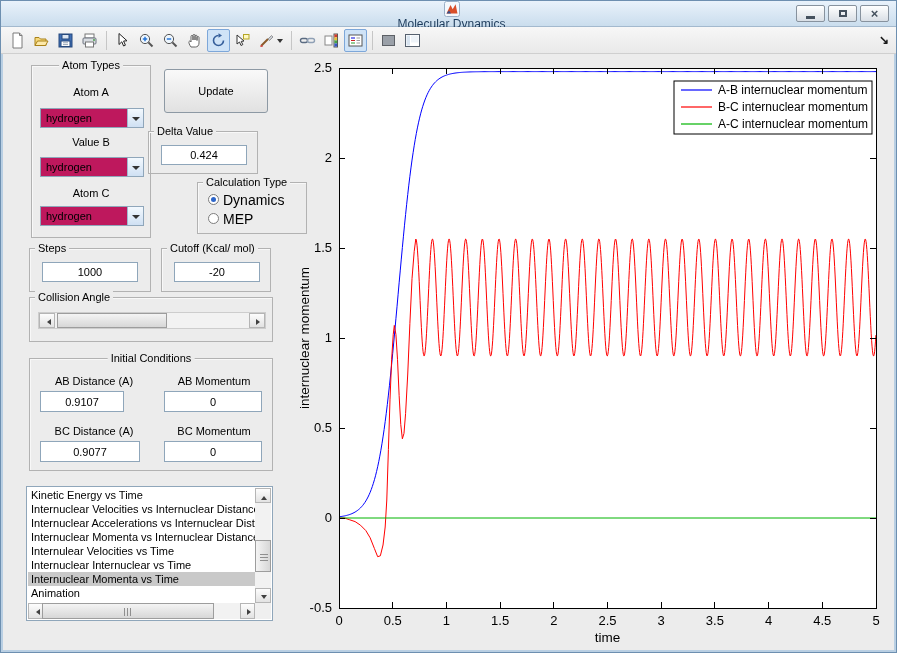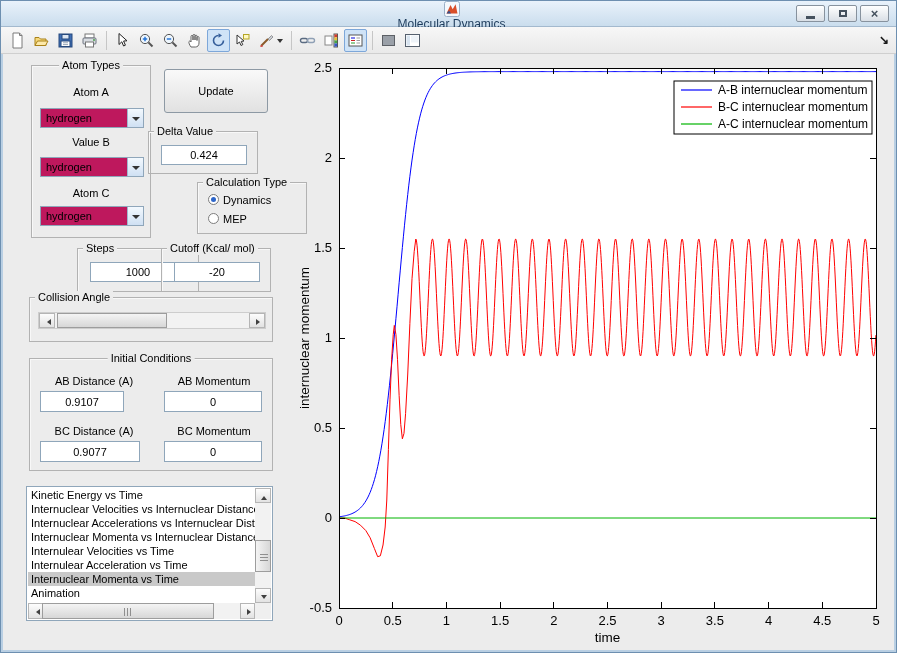--- a/index.html
+++ b/index.html
@@ -70,21 +70,21 @@
   .combo .val { position:absolute; left:5px; top:3px; font-size:11px; white-space:nowrap; }
   .combo .cbtn {
     position:absolute; right:0; top:0; bottom:0; width:16px;
     background:linear-gradient(#f3f9fe,#cfe0f3); border-left:1px solid #a0b8cf;
   }
   .combo .cbtn::after {
     content:""; position:absolute; left:4px; top:8px;
     border:4px solid transparent; border-top:4px solid #333; border-bottom:none;
   }
   
-  .radio-row { position:absolute; left:10px; display:flex; align-items:center; gap:4px; height:13px; font-size:11px; }
+  .radio-row { position:absolute; left:10px; display:flex; align-items:center; gap:4px; height:13px; font-size:14px; }
   .radio { width:11px; height:11px; border-radius:50%; border:1px solid #7d7d7d; background:#fff; position:relative; flex:none; }
   .radio.checked::after { content:""; position:absolute; left:2px; top:2px; width:5px; height:5px; border-radius:50%; background:#2e66c9; }
   
   .sb-btn { position:absolute; background:linear-gradient(#fdfdfd,#e2e2e2); border:1px solid #b5b5b5; }
   .tri { position:absolute; width:0; height:0; border:3px solid transparent; }
   .tri.l { border-right:4px solid #404040; left:4px; top:5px; }
   .tri.r { border-left:4px solid #404040; left:6px; top:5px; }
   .tri.u { border-bottom:4px solid #404040; left:5px; top:4px; }
   .tri.d { border-top:4px solid #404040; left:5px; top:6px; }
   .slider { position:absolute; left:8px; top:14px; width:228px; height:17px; background:#f2f2f2; border:1px solid #cdcdcd; }
@@ -294,21 +294,21 @@
     <span class="radio-row" style="top:10px;">
       <span class="radio checked"></span>
       <span>Dynamics</span>
     </span>
     <span class="radio-row" style="top:29px;">
       <span class="radio"></span>
       <span>MEP</span>
     </span>
   </div>
 
-  <div class="panel" style="left:28px; top:247px; width:122px; height:44px;margin-left:48px;">
+  <div class="panel" style="left:28px; top:247px; width:122px; height:44px;">
     <span class="panel-title left">Steps</span>
     <input class="edit" style="left: 12px; top: 13px; width: 96px; height: 20px;" value="1000">
   </div>
 
   <div class="panel" style="left:160px; top:247px; width:110px; height:44px;">
     <span class="panel-title left">Cutoff (Kcal/ mol)</span>
     <input class="edit" style="left: 12px; top: 13px; width: 86px; height: 20px;" value="-20">
   </div>
 
   <div class="panel" style="left:28px; top:296px; width:244px; height:45px;">
@@ -336,21 +336,21 @@
     <input class="edit" style="left: 134px; top: 82px; width: 98px; height: 21px;" value="0">
   </div>
 
   <div class="listbox">
     <div class="list-items">
         <div class="list-item">Kinetic Energy vs Time</div>
         <div class="list-item">Internuclear Velocities vs Internuclear Distance</div>
         <div class="list-item">Internuclear Accelerations vs Internuclear Distance</div>
         <div class="list-item">Internuclear Momenta vs Internuclear Distance</div>
         <div class="list-item">Internulear Velocities vs Time</div>
-        <div class="list-item">Internulear Acceleration vs Time</div>
+        <div class="list-item">Internuclear Internuclear vs Time</div>
         <div class="list-item selected">Internuclear Momenta vs Time</div>
         <div class="list-item">Animation</div>
       </div>
     <div class="vscroll">
       <span class="sb-btn sb-up" style="position:absolute;">
           <span class="tri u"></span>
         </span>
       <span class="thumb">
           <span class="grip-v"></span>
         </span>

